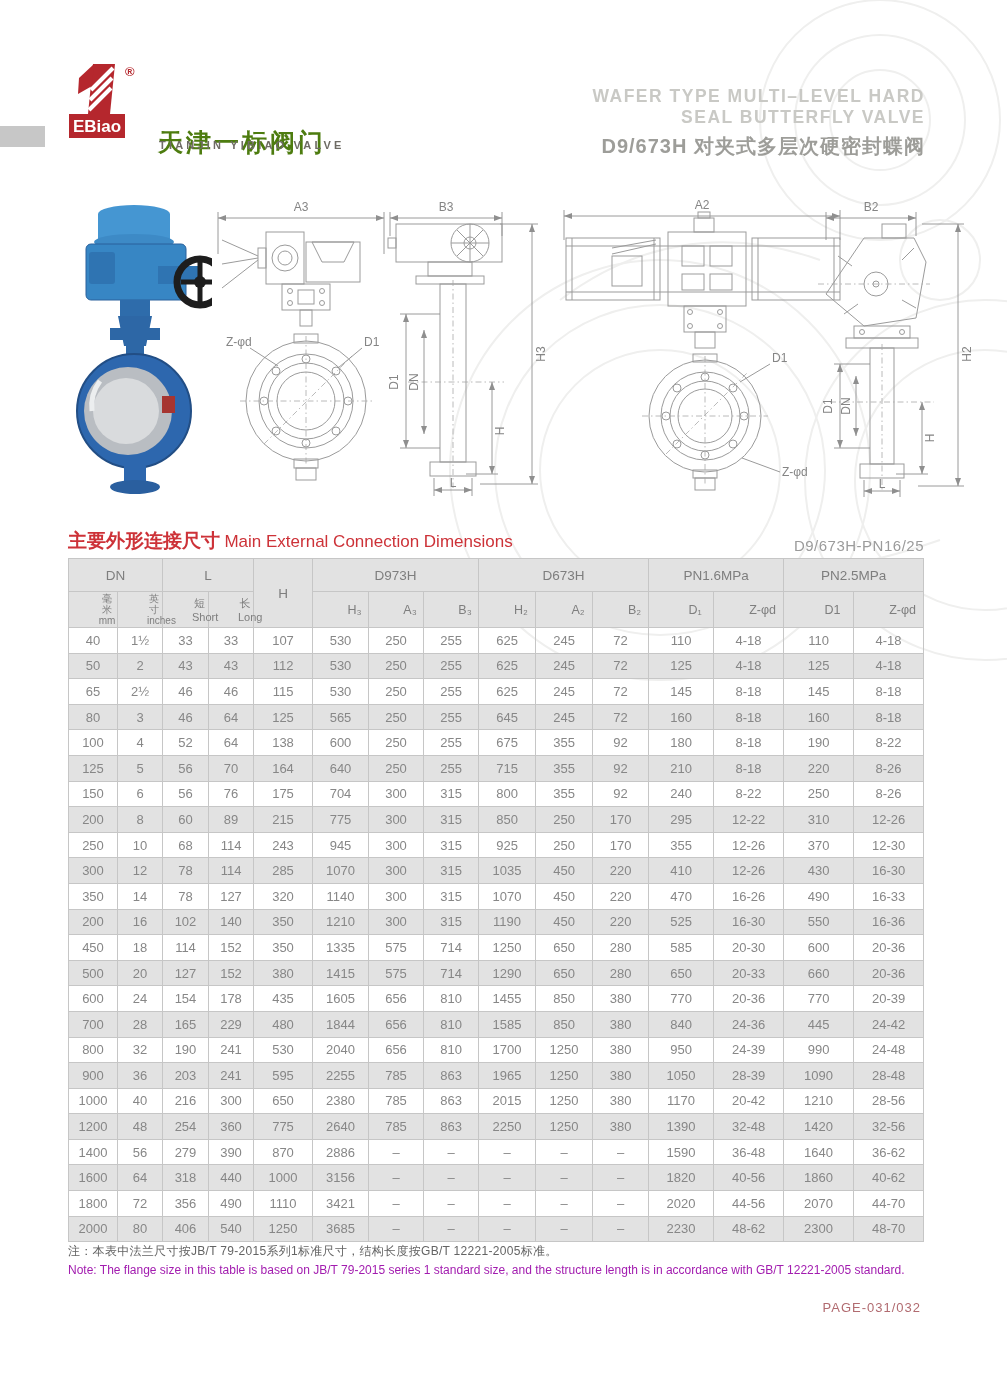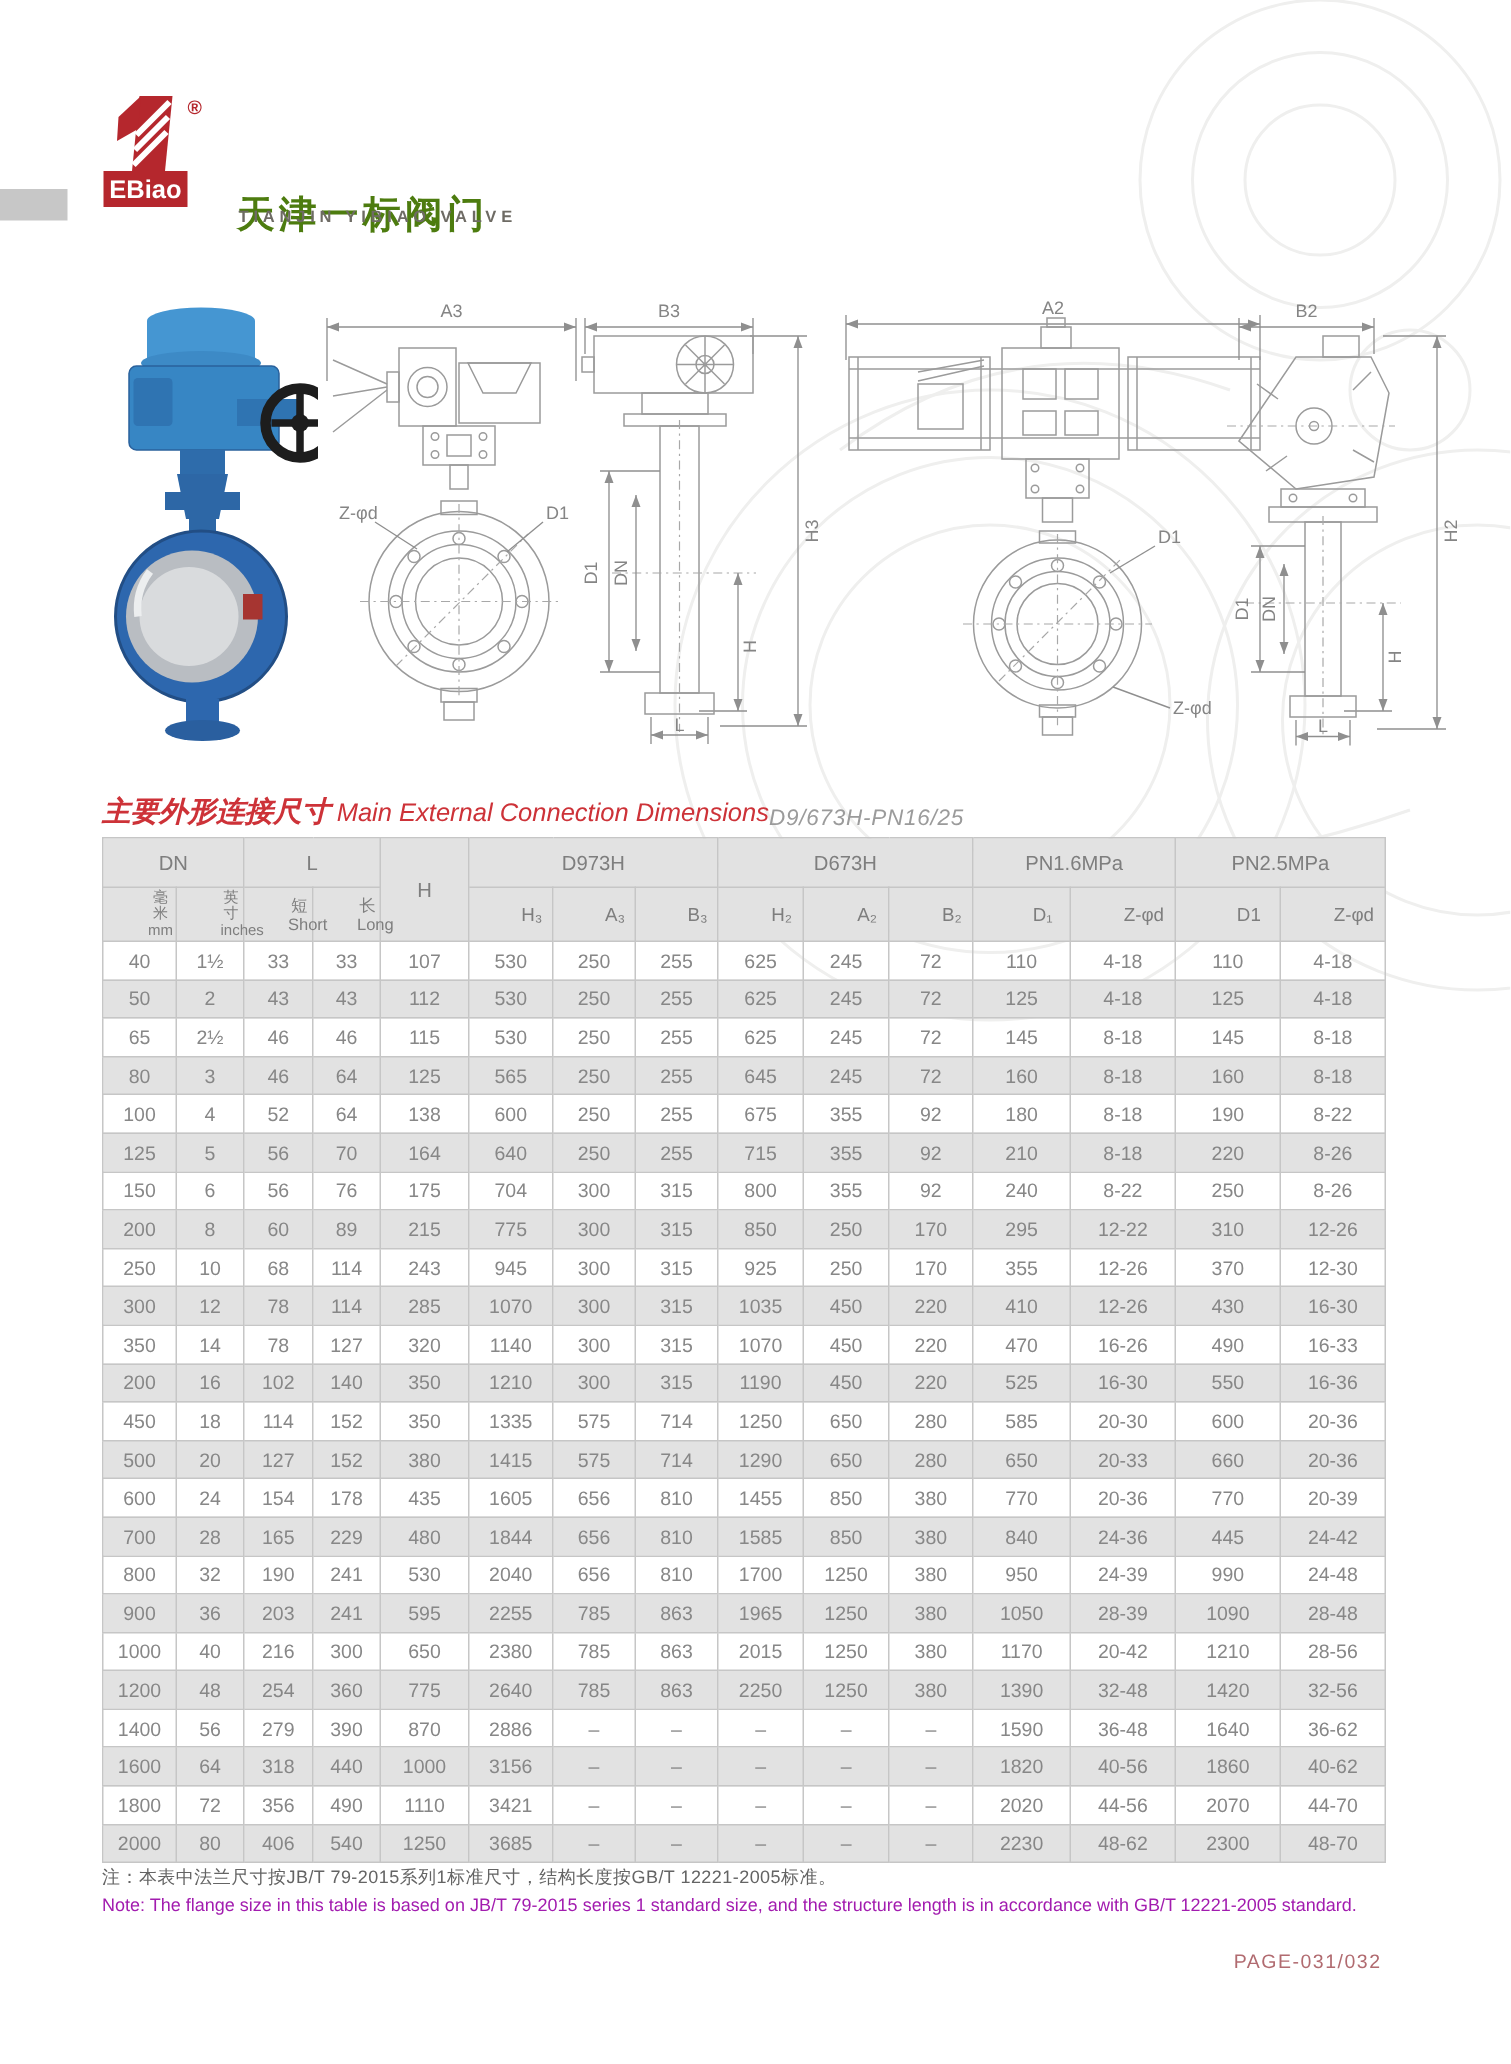--- a/index.html
+++ b/index.html
@@ -21,21 +21,21 @@
   .title-zh { margin-top:5px; font-size:20px; color:#9d9d99; letter-spacing:1px; font-weight:bold; }
   
   .drawings { position:absolute; left:0; top:196px; width:1007px; height:310px; }
   .drawing { position:absolute; top:0; }
   .dwg-stroke { stroke:#9b9b9b; fill:none; stroke-width:1; }
   .dwg-dash { stroke:#a8a8a8; fill:none; stroke-width:0.8; stroke-dasharray:6 3 1.5 3; }
   .dwg-dim { stroke:#8f8f8f; fill:none; stroke-width:0.9; }
   .dwg-arrow { fill:#8f8f8f; stroke:none; }
   .dwg-label { fill:#858585; font-size:12px; font-family:"Liberation Sans",sans-serif; }
   
-  .section-row { position:absolute; left:68px; top:528px; width:856px; display:flex; justify-content:flex-start; align-items:flex-end;font-style:italic; }
+  .section-row { position:absolute; left:68px; top:528px; width:856px; display:flex; justify-content:space-between; align-items:flex-end; }
   .section-title { color:#cd3238; }
   .section-title .zh { font-size:19px; font-weight:bold; }
   .section-title .en { font-size:17px; font-weight:normal; }
   .model-code { color:#9b9b9b; font-size:15px; letter-spacing:0.5px; }
   
   .table-wrap { position:absolute; left:68px; top:558px; width:856px; }
   table.dims { border-collapse:collapse; table-layout:fixed; width:856px; }
   .dims th, .dims td { border:1px solid #c6c6c6; text-align:center; vertical-align:middle; }
   .dims thead th { background:#e2e2e2; color:#7e7e7e; font-weight:normal; font-size:13.5px; }
   .dims thead tr.h1 th { height:30px; }
@@ -84,20 +84,25 @@
         <line x1="28" y1="28" x2="50" y2="6"></line>
         <line x1="26" y1="48" x2="48" y2="26"></line>
       </g>
       <text x="34" y="70" text-anchor="middle" font-size="17" font-weight="bold" fill="#ffffff">EBiao</text>
     </svg>
     <span class="reg-mark">®</span>
     <div class="company-zh">天津一标阀门</div>
     <div class="company-en">TIANJIN YIBIAO VALVE</div>
   </div>
 
+  <div class="title-block">
+    <div class="title-en">WAFER TYPE MULTI–LEVEL HARD</div>
+    <div class="title-en">SEAL BUTTERFLY VALVE</div>
+    <div class="title-zh">D9/673H 对夹式多层次硬密封蝶阀</div>
+  </div>
 
   <div class="drawings">
 
     <svg class="drawing" style="left:62px" width="150" height="300" viewBox="0 0 150 300">
       <g>
         <ellipse cx="72" cy="18" rx="36" ry="9" fill="#4596d2"></ellipse>
         <rect x="36" y="18" width="72" height="28" fill="#4596d2"></rect>
         <ellipse cx="72" cy="46" rx="40" ry="8" fill="#3d8ac6"></ellipse>
         <rect x="24" y="48" width="100" height="56" rx="5" fill="#3786c4" stroke="#2a619c" stroke-width="1"></rect>
         <rect x="27" y="56" width="26" height="32" rx="3" fill="#2f74b2"></rect>

